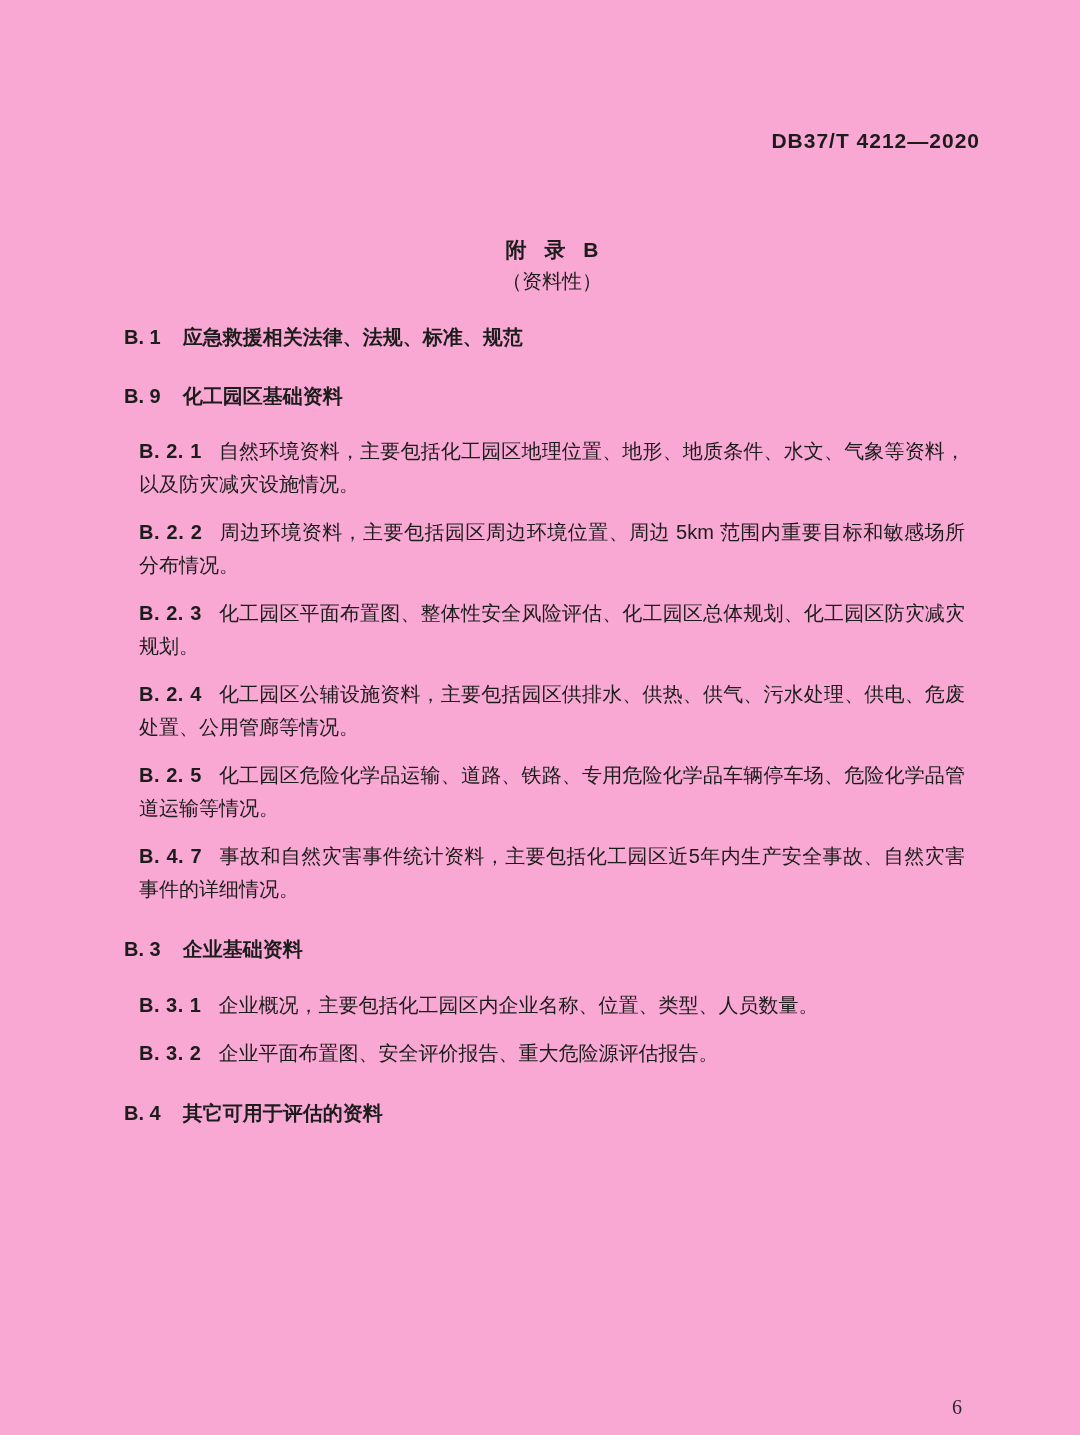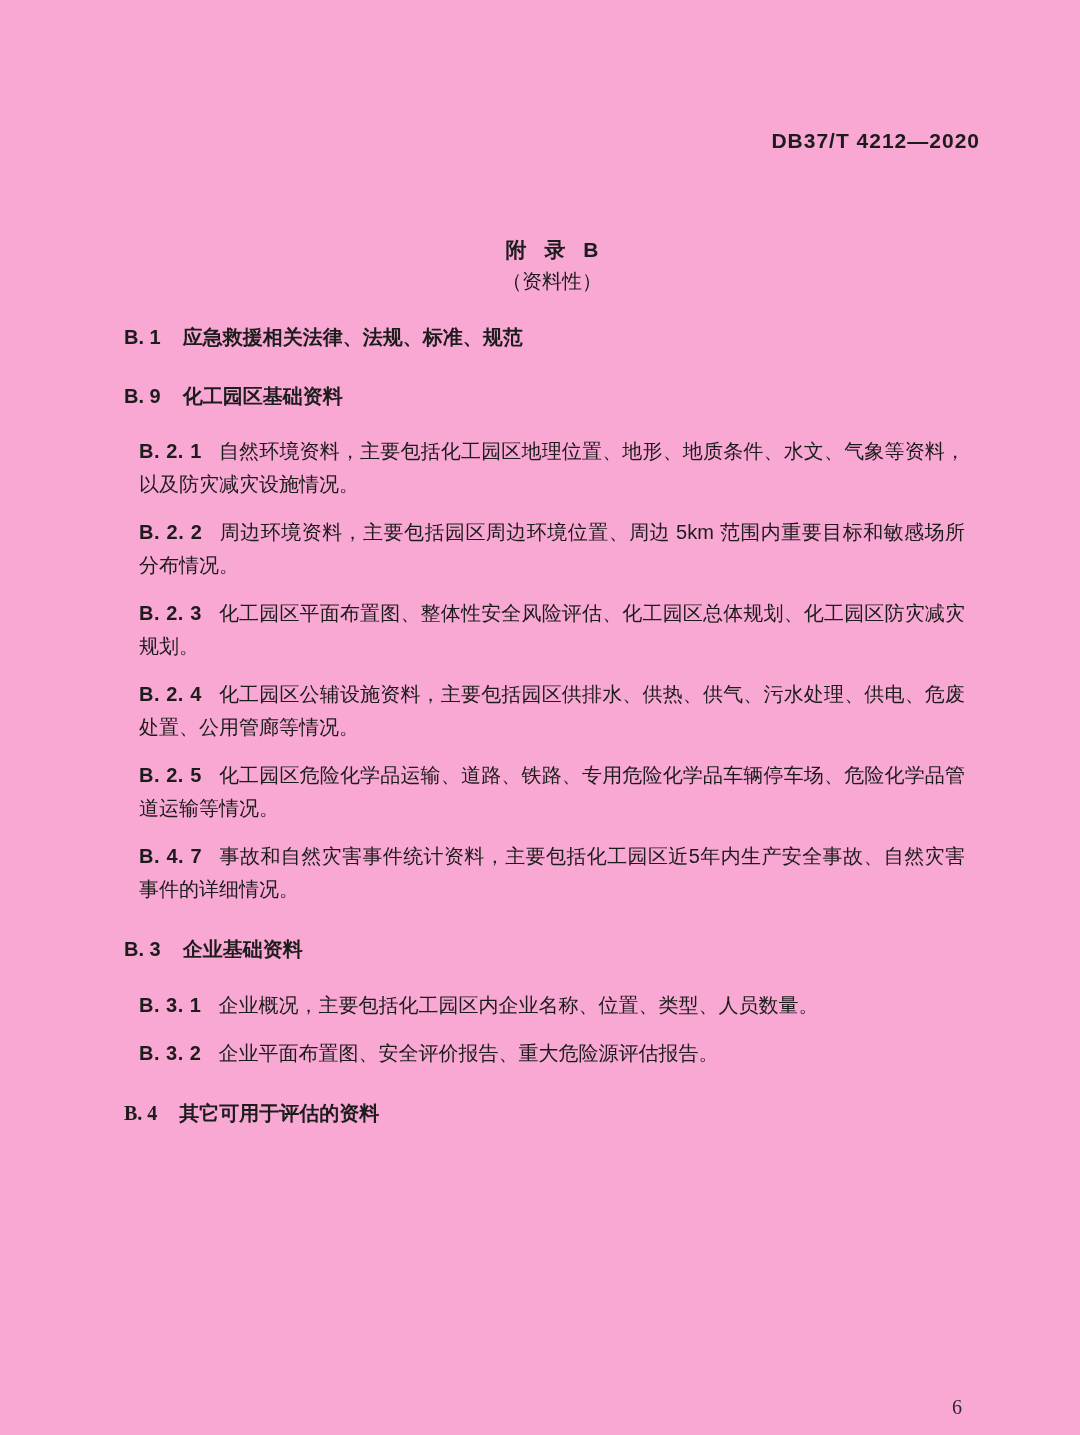--- a/index.html
+++ b/index.html
@@ -62,21 +62,21 @@
     white-space: nowrap;
   }
   .sec-heading .sec-num {
     display: inline-block;
     margin-right: 22px;
     font-weight: 700;
   }
   .sh-1 { margin-top: 31px; }
   .sh-2 { margin-top: 34px; }
   .sh-3 { margin-top: 31px; }
-  .sh-4 { margin-top: 31px; font-family: Liberation Serif, serif; }
+  .sh-4 { margin-top: 31px; }
   .clauses {
     margin-top: 26px;
   }
   .clauses-b3 {
     margin-top: 27px;
   }
   p.clause {
     margin: 15px;
     font-size: 20px;
     line-height: 33px;

